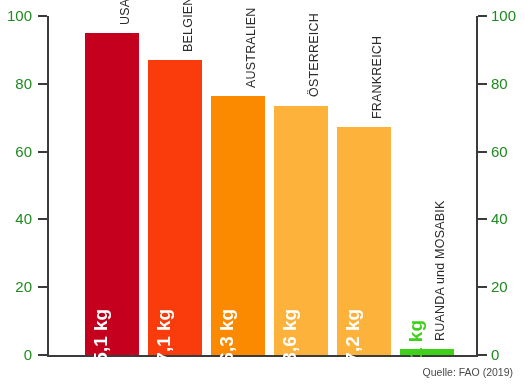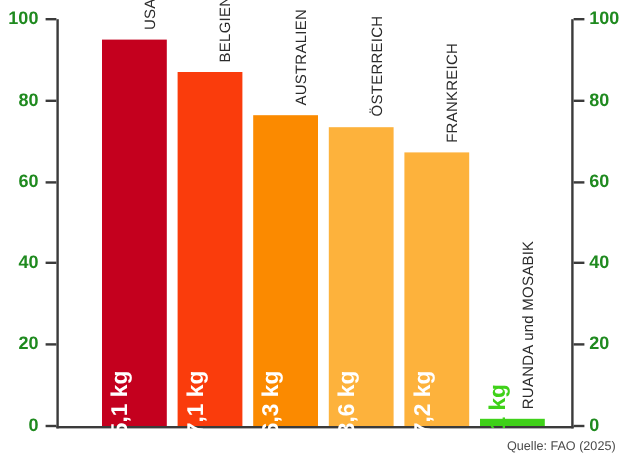--- a/index.html
+++ b/index.html
@@ -46,21 +46,21 @@
     width: 9px;
     background: #3b3b3b;
   }
   .tick-left  { left: 38px; }
   .tick-right { left: 478px; }
 
   .tick-label {
     position: absolute;
     color: #1f8a1f;
     font-size: 15px;
-    font-weight: bold;
+    font-weight: normal;
     line-height: 1;
     white-space: nowrap;
   }
   .tick-label-left  { right: 493px; text-align: right; }
   .tick-label-right { left: 491px;  text-align: left;  }
 
   
   #plot-area {
     position: absolute;
     left: 49px;
@@ -167,14 +167,14 @@
 
   <div id="cat-labels">
       <div class="cat-label" style="left: 118px; top: 24.611px; height: 0px; transform: rotate(-90deg); transform-origin: left bottom;">USA</div>
       <div class="cat-label" style="left: 181px; top: 51.731px; height: 0px; transform: rotate(-90deg); transform-origin: left bottom;">BELGIEN</div>
       <div class="cat-label" style="left: 244px; top: 88.343px; height: 0px; transform: rotate(-90deg); transform-origin: left bottom;">AUSTRALIEN</div>
       <div class="cat-label" style="left: 307px; top: 97.496px; height: 0px; transform: rotate(-90deg); transform-origin: left bottom;">ÖSTERREICH</div>
       <div class="cat-label" style="left: 370px; top: 119.192px; height: 0px; transform: rotate(-90deg); transform-origin: left bottom;">FRANKREICH</div>
       <div class="cat-label" style="left: 433px; top: 341px; height: 0px; transform: rotate(-90deg); transform-origin: left bottom;">RUANDA und MOSABIK</div>
     </div>
 
-  <div id="source-note">Quelle: FAO (2025)</div>
+  <div id="source-note">Quelle: FAO (2019)</div>
 </div>
 
 </body></html>

